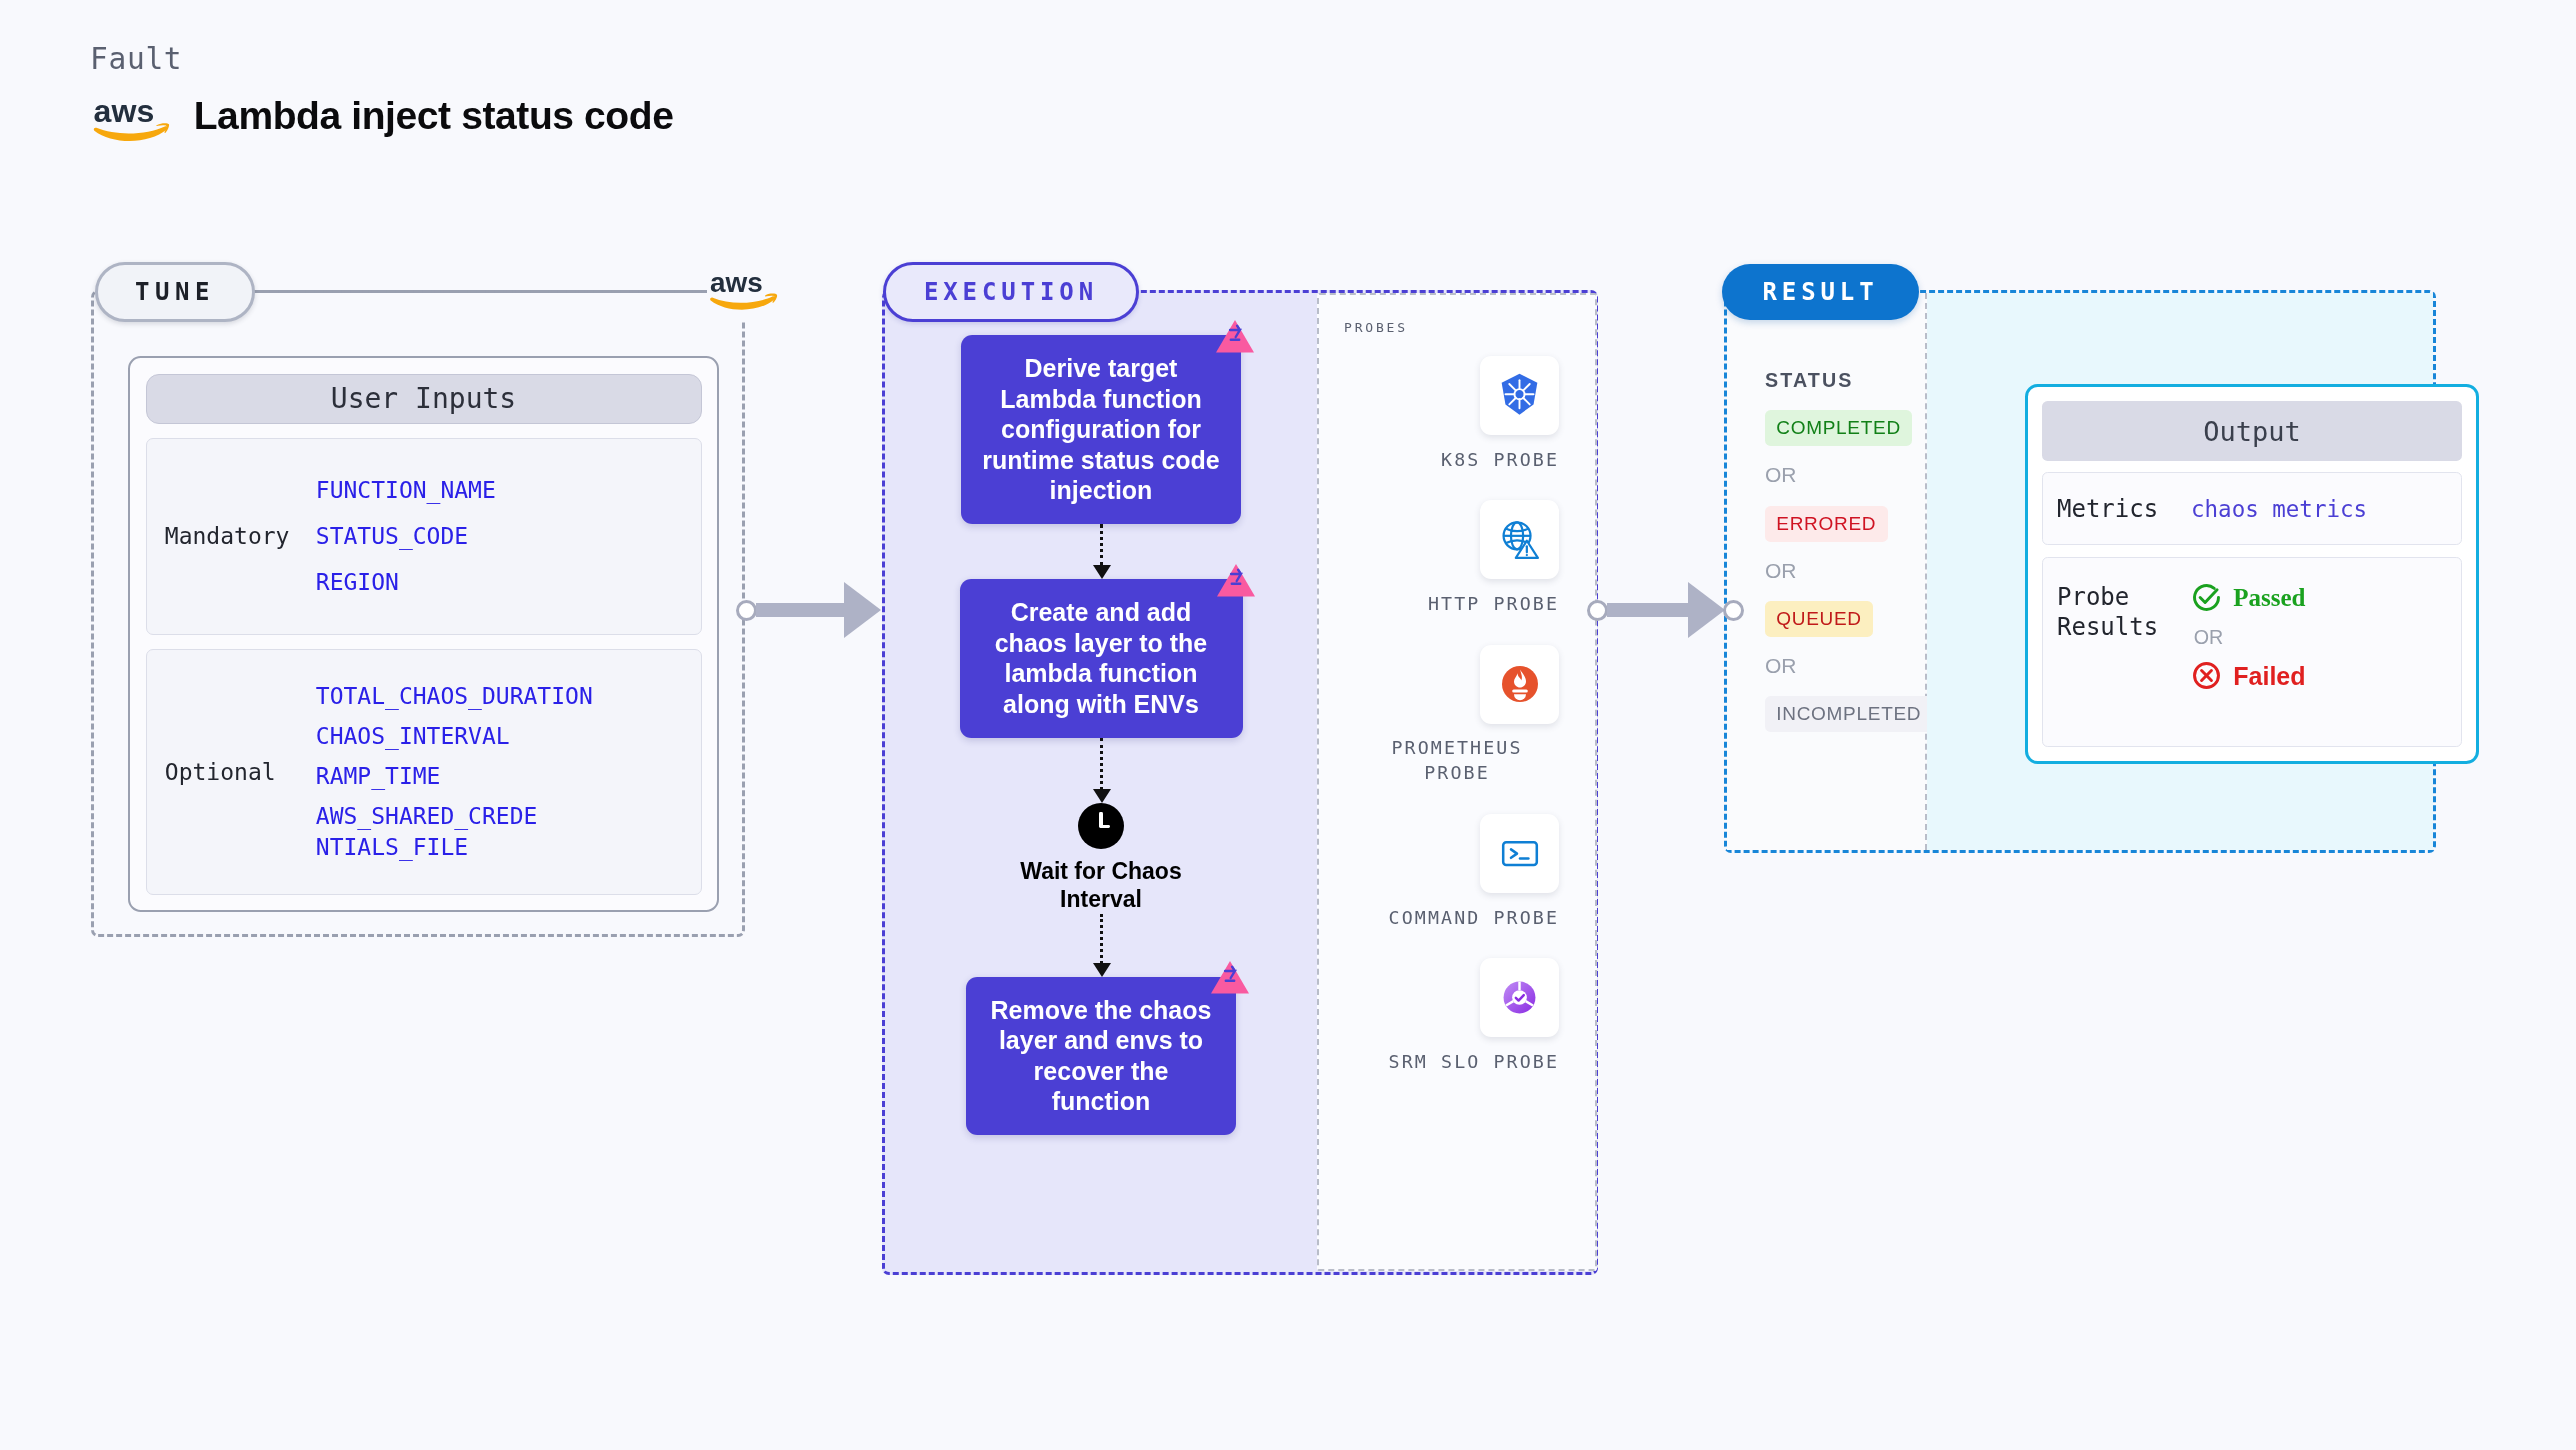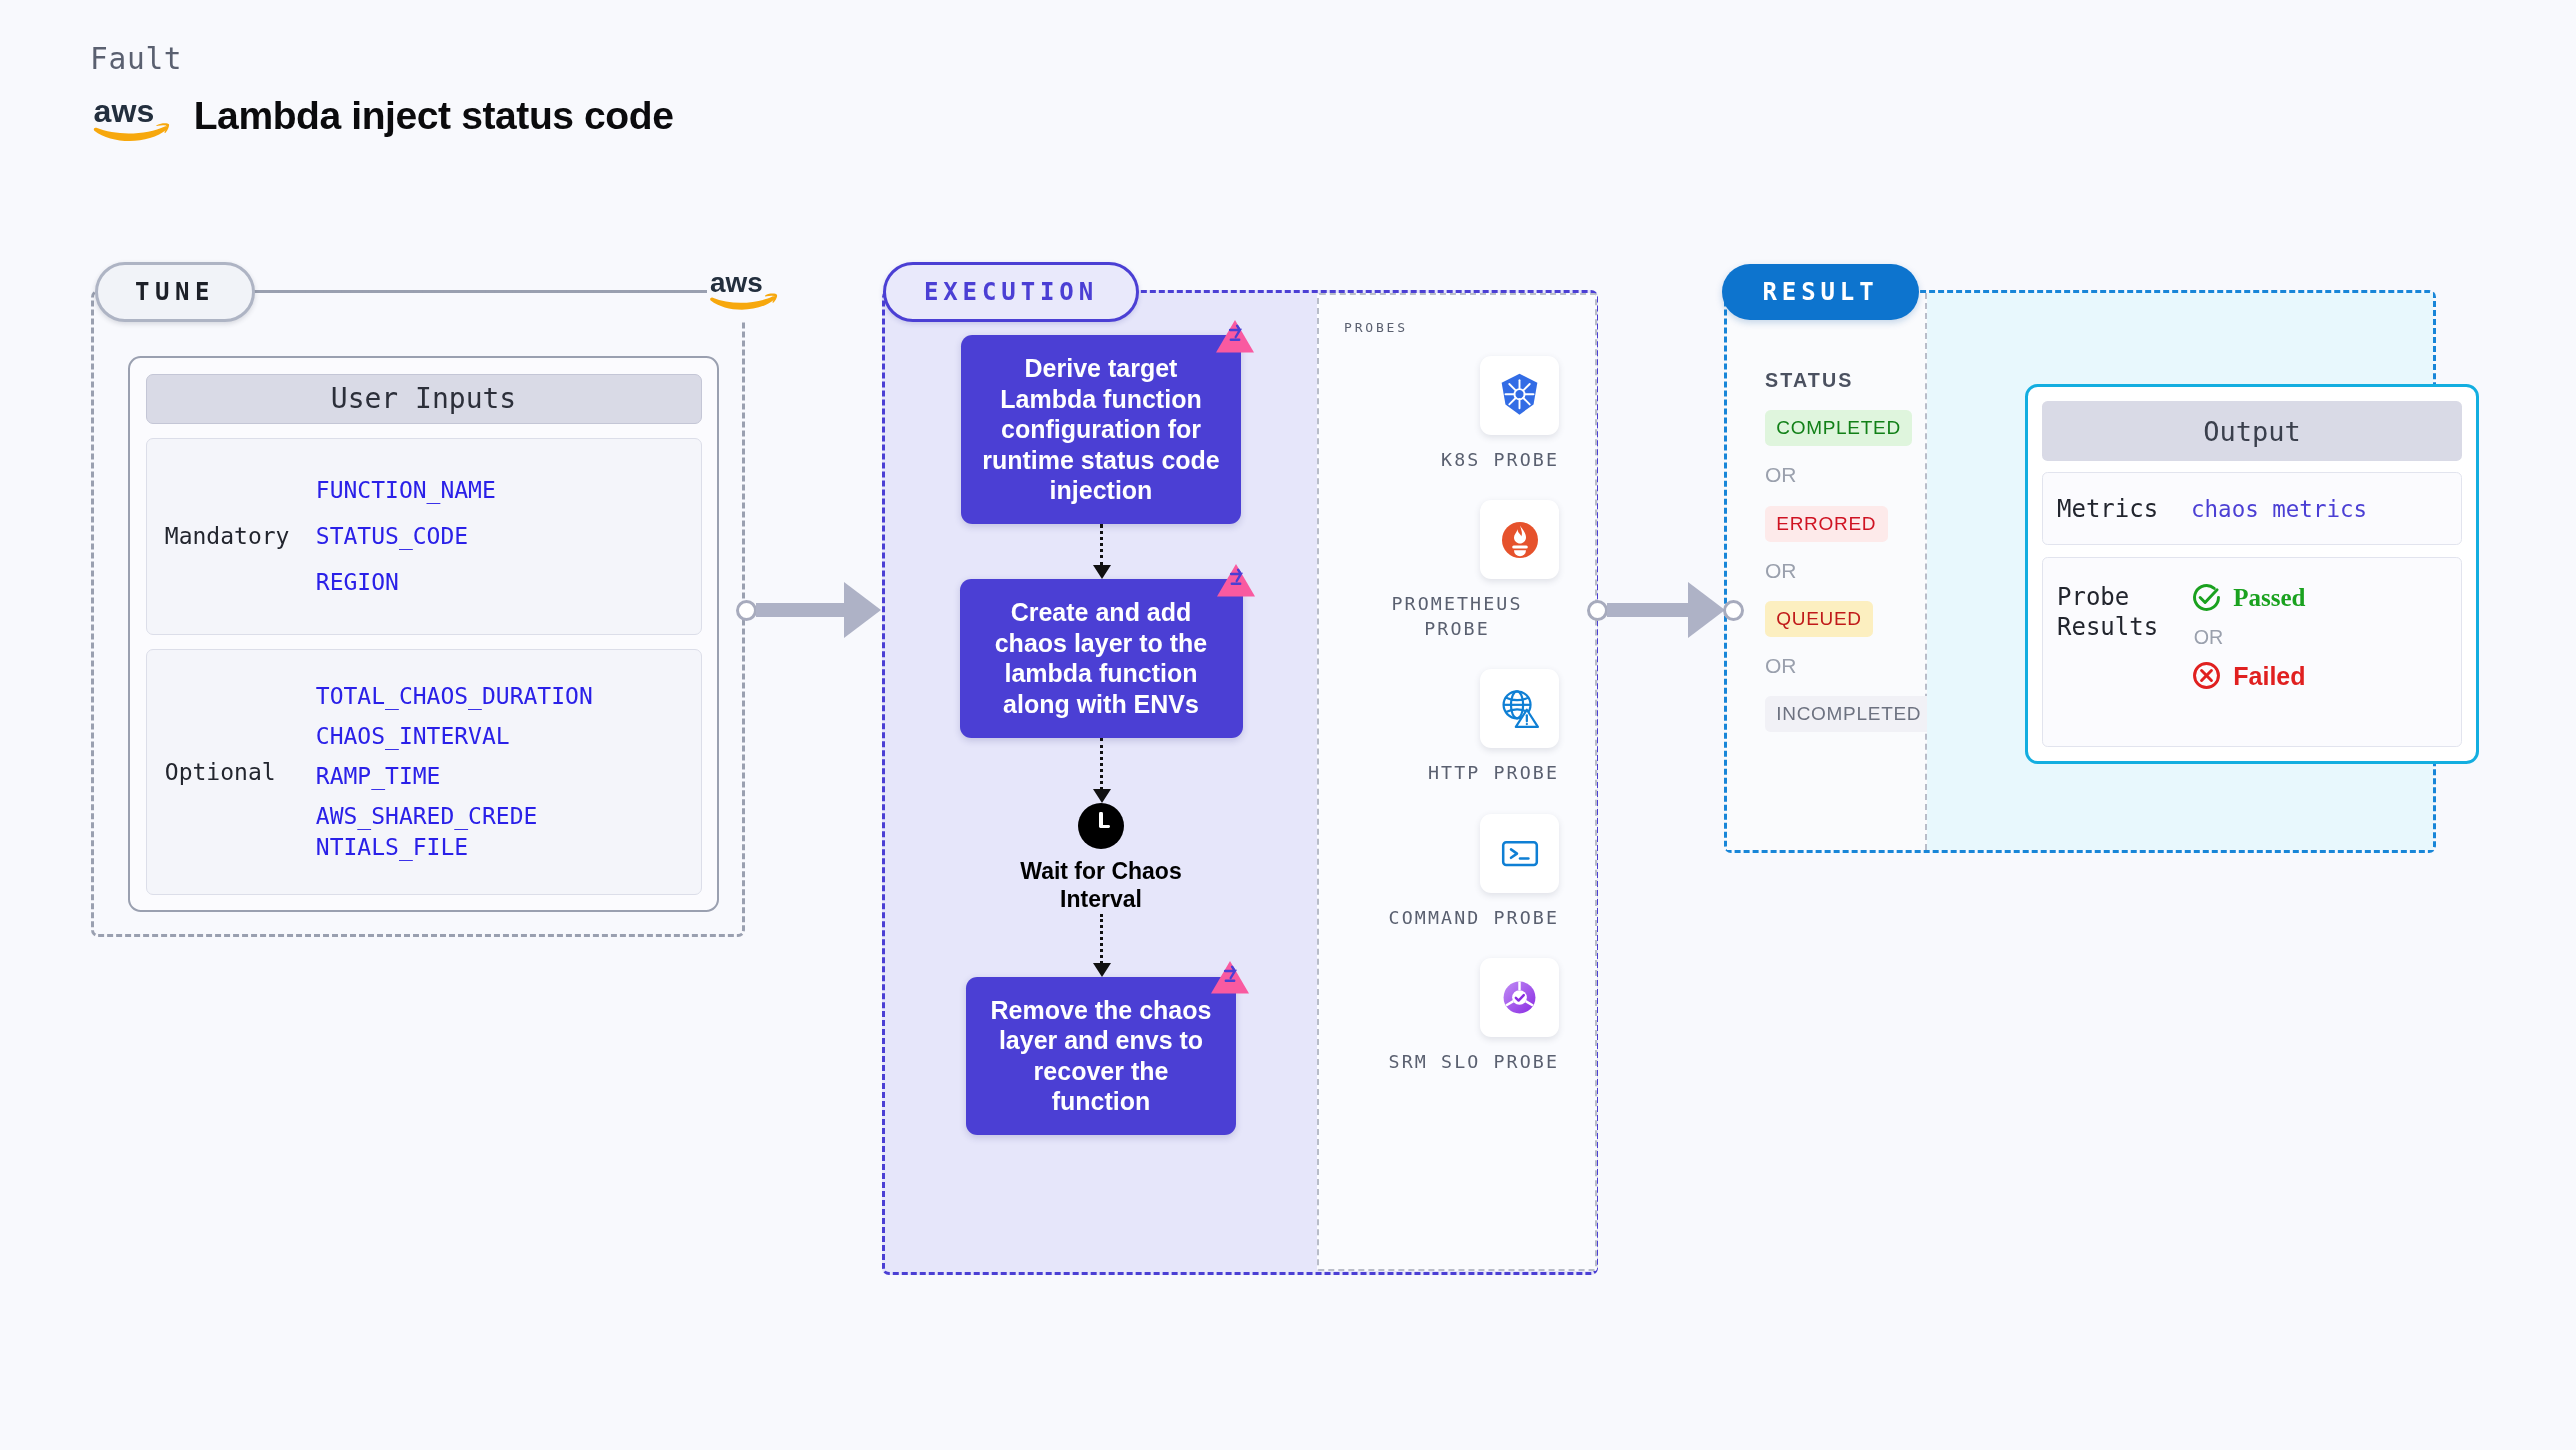--- a/index.html
+++ b/index.html
@@ -55,21 +55,21 @@
     background: #f8f9fd; z-index: 5;
   }
 
   .inputs-card {
     position: absolute; left: 34px; top: 63px; width: 591px; height: 556px;
     background: #fbfbfe; border: 2.8px solid #9aa0b0; border-radius: 12.7px;
     padding: 15.5px; display: flex; flex-direction: column; gap: 14px;
   }
   .inputs-head {
     height: 73px; background: #d9dae6; border: 1.4px solid #c4c6d6;
-    border-radius: 7px; display: flex; align-items: center; justify-content: center;
+    border-radius: 13px; display: flex; align-items: center; justify-content: center;
     font-family: "DejaVu Sans Mono", monospace; font-size: 28px; color: #2c2f3a;
   }
   .param-group {
     flex: none; background: #f4f5fa; border: 1.4px solid #dcdee9; border-radius: 7px;
     display: flex; align-items: center; padding: 12.7px 7px 12.7px 18.3px;
   }
   .group-label {
     font-family: "DejaVu Sans Mono", monospace; font-size: 23px; color: #22252e;
     width: 151px; flex: none;
   }
@@ -360,46 +360,46 @@
                 <line x1="56" y1="22" x2="46" y2="32"></line>
                 <line x1="34" y1="44" x2="24" y2="54"></line>
               </g>
             </svg>
           </div>
           <div class="probe-label">K8S PROBE</div>
         </div>
 
         <div class="probe-item">
           <div class="probe-icon-box">
-            <svg viewBox="0 0 80 80" width="48" height="48">
-              <circle cx="40" cy="40" r="30" fill="#e6522c"></circle>
-              <path d="M40 16 C46 25 50 29 50 36 C50 42 45 46 40 46 C35 46 30 42 30 36 C30 31 34 28 36 22 C36 29 42 30 42 34 C45 30 42 23 40 16 Z" fill="#fff"></path>
-              <rect x="27" y="49" width="26" height="5" rx="2.5" fill="#fff"></rect>
-              <path d="M30 57 H50 A10 10 0 0 1 30 57 Z" fill="#fff"></path>
-            </svg>
-          </div>
-          <div class="probe-label">PROMETHEUS PROBE</div>
-        </div>
-
-        <div class="probe-item">
-          <div class="probe-icon-box">
             <svg viewBox="0 0 80 80" width="49" height="49">
               <g fill="none" stroke="#0f7fd4" stroke-width="3.6">
                 <circle cx="36" cy="34" r="22"></circle>
                 <ellipse cx="36" cy="34" rx="10" ry="22"></ellipse>
                 <line x1="14" y1="34" x2="58" y2="34"></line>
                 <path d="M17 22 Q36 31 55 22"></path>
                 <path d="M17 46 Q36 37 55 46"></path>
               </g>
               <path d="M52 42 L70 70 L34 70 Z" fill="#fff" stroke="#0f7fd4" stroke-width="3.6" stroke-linejoin="round"></path>
               <line x1="52" y1="51" x2="52" y2="61" stroke="#0f7fd4" stroke-width="3.6" stroke-linecap="round"></line>
               <circle cx="52" cy="65.5" r="1.9" fill="#0f7fd4"></circle>
             </svg>
           </div>
           <div class="probe-label">HTTP PROBE</div>
+        </div>
+
+        <div class="probe-item">
+          <div class="probe-icon-box">
+            <svg viewBox="0 0 80 80" width="48" height="48">
+              <circle cx="40" cy="40" r="30" fill="#e6522c"></circle>
+              <path d="M40 16 C46 25 50 29 50 36 C50 42 45 46 40 46 C35 46 30 42 30 36 C30 31 34 28 36 22 C36 29 42 30 42 34 C45 30 42 23 40 16 Z" fill="#fff"></path>
+              <rect x="27" y="49" width="26" height="5" rx="2.5" fill="#fff"></rect>
+              <path d="M30 57 H50 A10 10 0 0 1 30 57 Z" fill="#fff"></path>
+            </svg>
+          </div>
+          <div class="probe-label">PROMETHEUS PROBE</div>
         </div>
 
         <div class="probe-item">
           <div class="probe-icon-box">
             <svg viewBox="0 0 80 80" width="48" height="48">
               <rect x="12" y="22" width="56" height="38" rx="5" fill="none" stroke="#0f7fd4" stroke-width="4.2"></rect>
               <path d="M25 34 L35 41 L25 48" fill="none" stroke="#0f7fd4" stroke-width="4.2" stroke-linecap="round" stroke-linejoin="round"></path>
               <line x1="40" y1="49" x2="54" y2="49" stroke="#0f7fd4" stroke-width="4.2" stroke-linecap="round"></line>
             </svg>
           </div>

